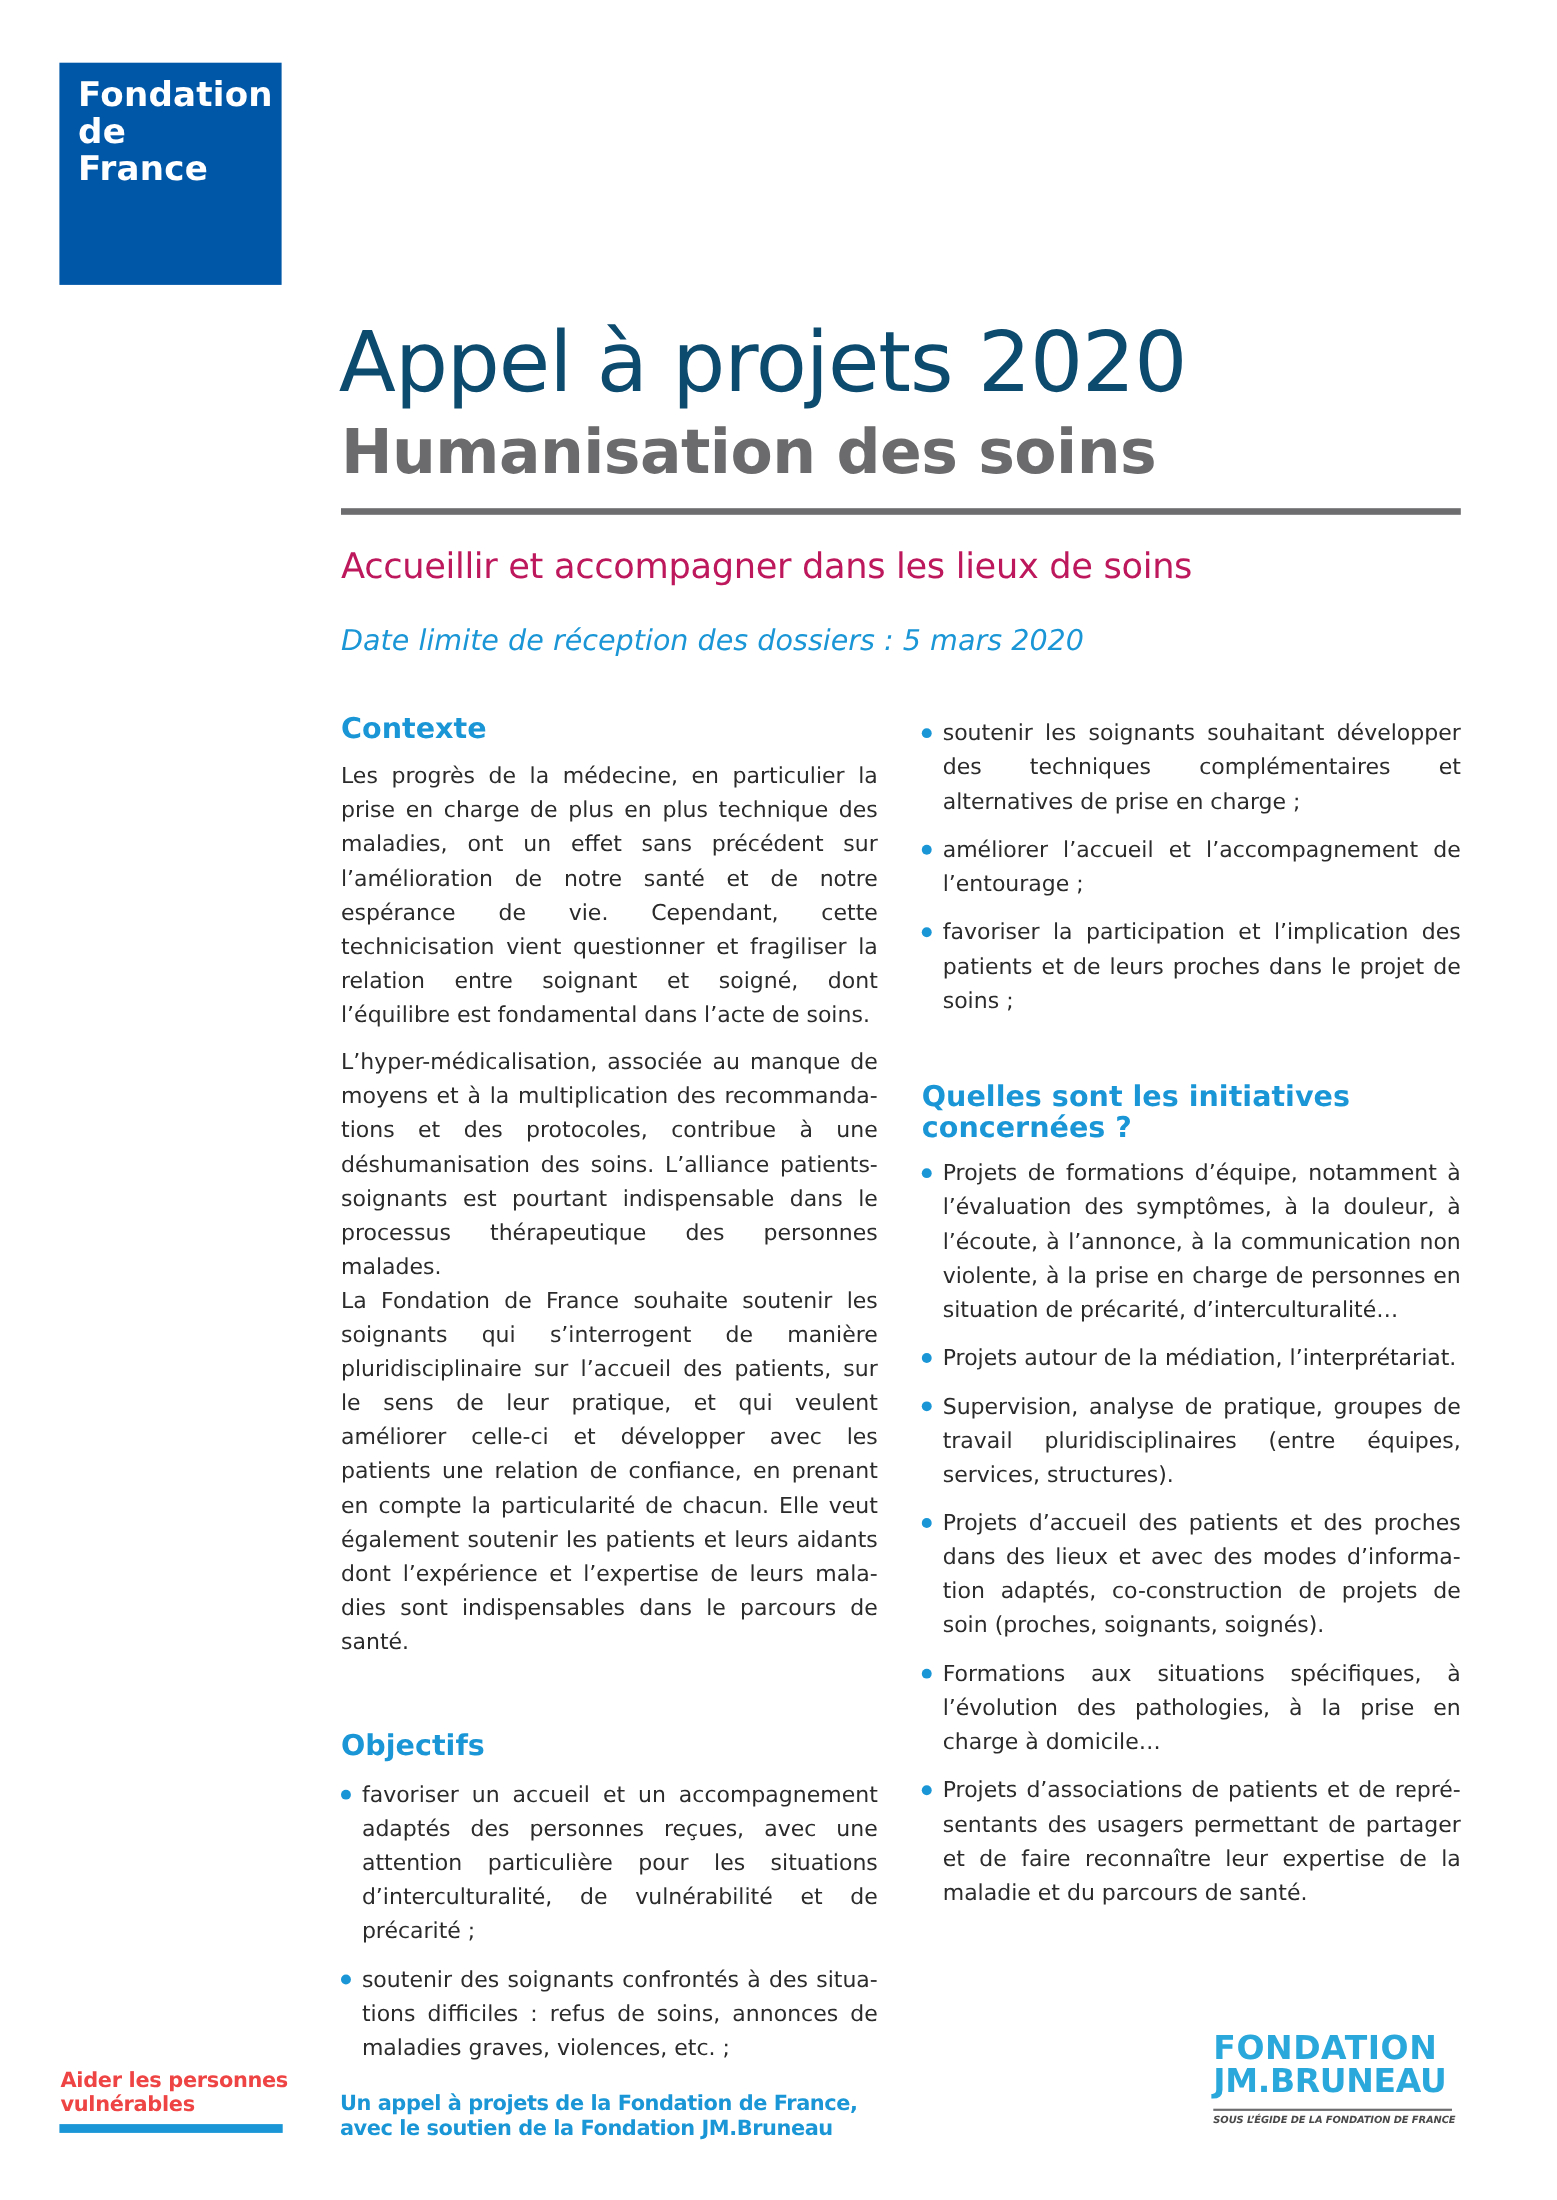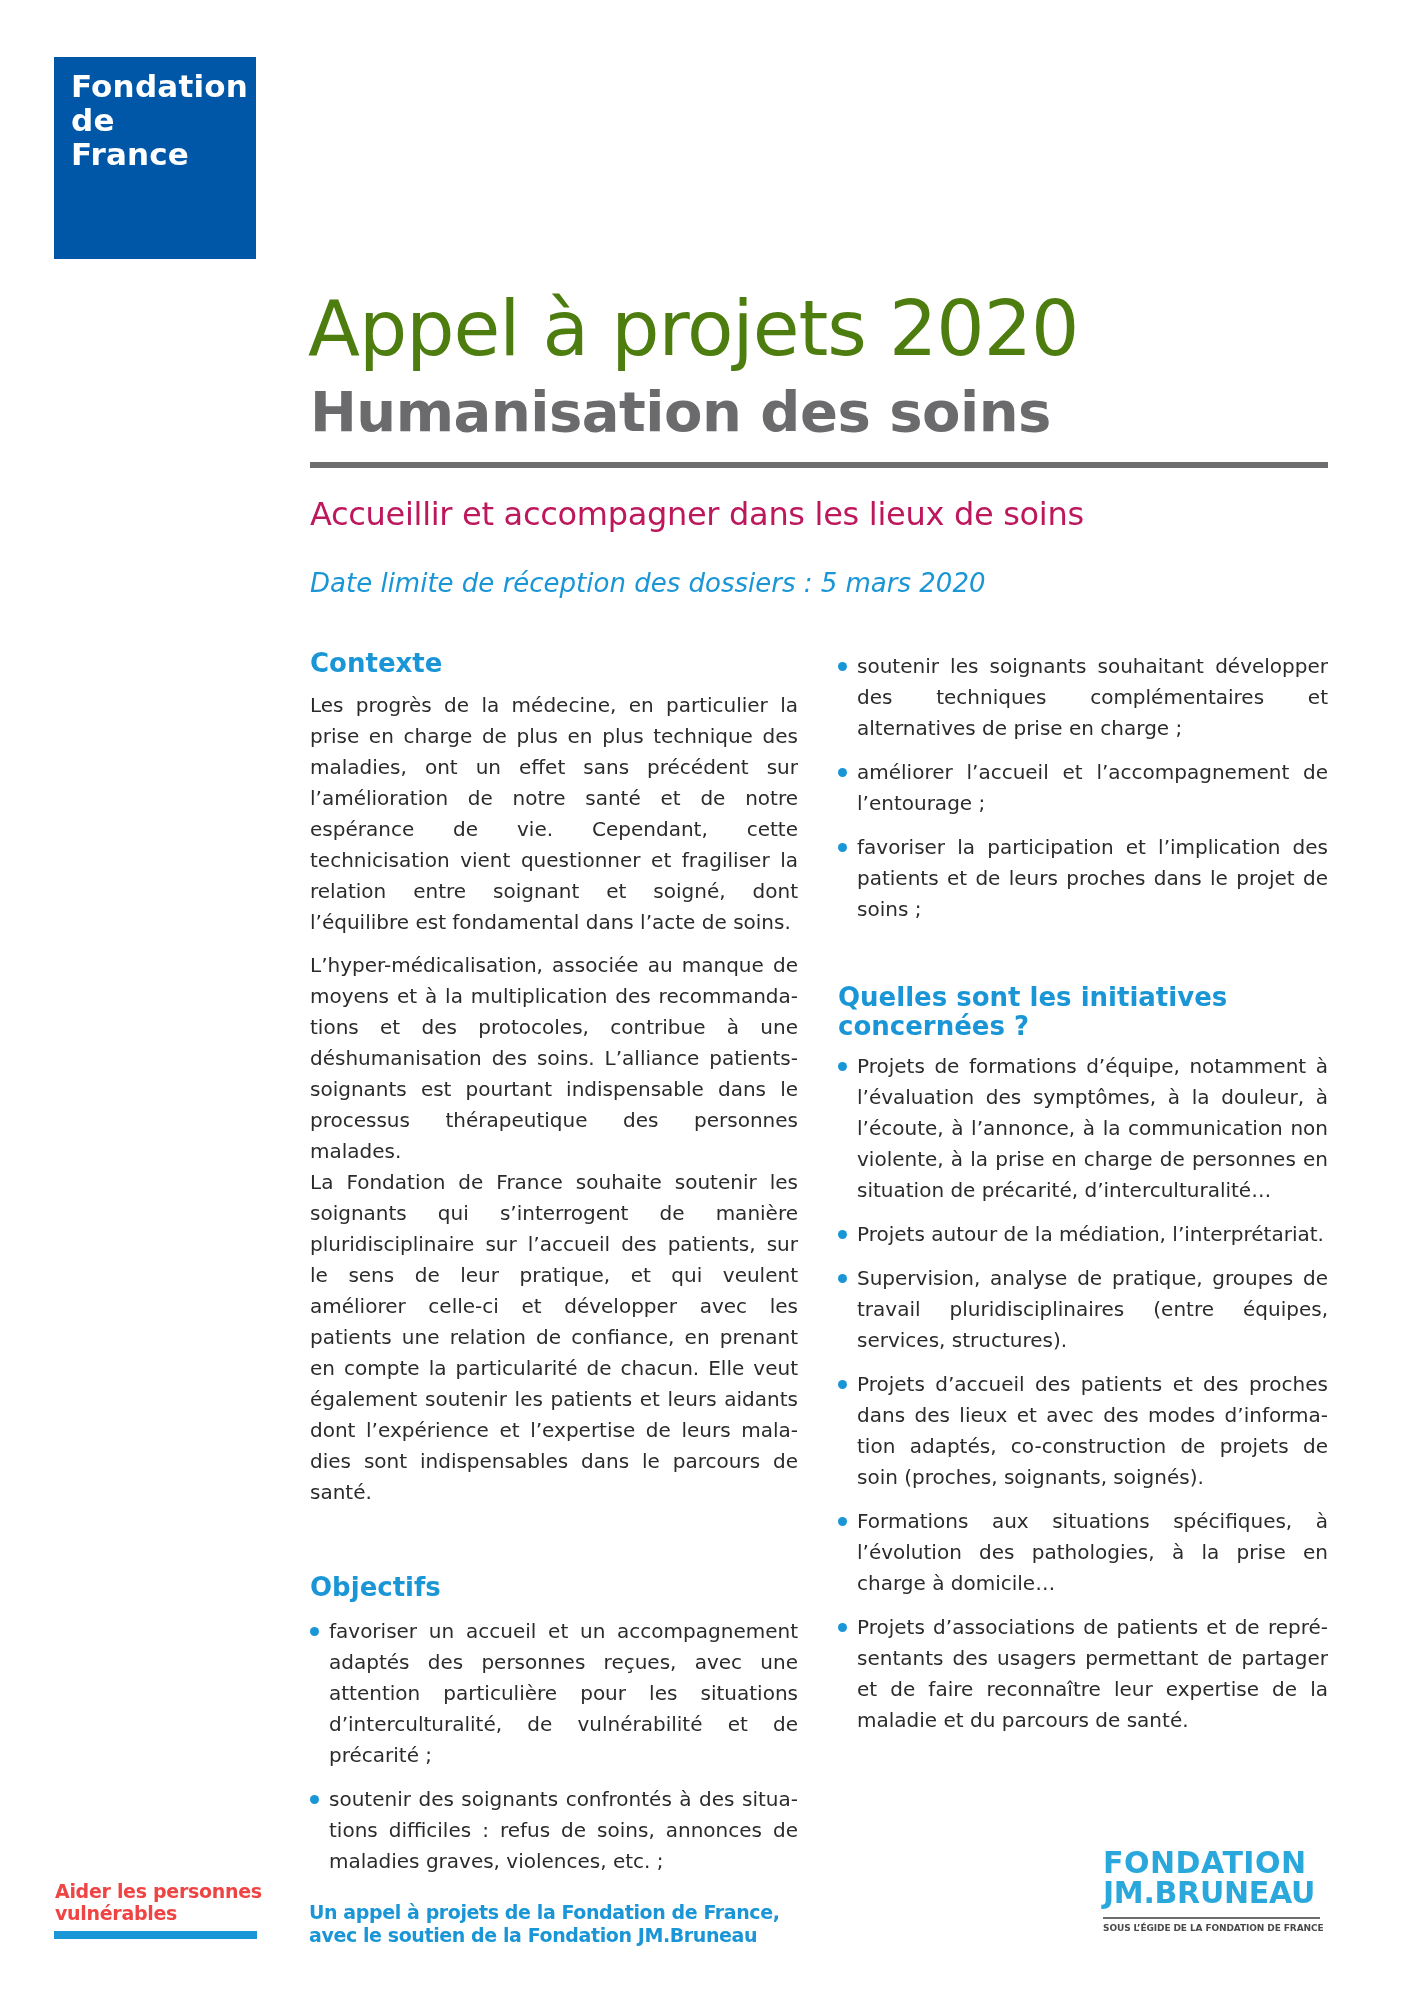--- a/index.html
+++ b/index.html
@@ -3,21 +3,21 @@
 <meta charset="utf-8">
 <style>
   html, body { margin: 0; padding: 0; background: #ffffff; }
   body { width: 1415px; height: 2000px; position: relative; overflow: hidden;
          font-family: "DejaVu Sans", "Liberation Sans", sans-serif; color: #2b2b2b; }
   .abs { position: absolute; }
   .logo-box { left: 54px; top: 57px; width: 202px; height: 202px; background: #0057a8; }
   .logo-text { position: absolute; left: 17px; top: 12px; color: #ffffff; font-weight: bold;
                font-size: 31px; line-height: 34px; letter-spacing: 0.2px; }
   .logo-text span { display: block; }
-  .title-light { left: 308px; top: 284px; font-size: 76px; line-height: 90px; color: #4d7c0f;
+  .title-light { left: 308px; top: 284px; font-size: 76px; line-height: 90px; color: #0c4a6e;
                  font-weight: normal; font-family: "DejaVu Sans", sans-serif; letter-spacing: -1px; white-space: nowrap; }
   .title-bold { left: 310px; top: 380px; font-size: 56px; line-height: 64px; color: #6b6b6d;
                 font-weight: bold; white-space: nowrap; letter-spacing: -0.5px; }
   .title-rule { left: 310px; top: 462px; width: 1018px; height: 6px; background: #6d6d6f; }
   .subtitle { left: 310px; top: 494px; font-size: 32px; line-height: 40px; color: #be185d;
               white-space: nowrap; letter-spacing: -0.3px; }
   .deadline { left: 310px; top: 566px; font-size: 26px; line-height: 34px; color: #1a96d6;
               font-style: italic; white-space: nowrap; }
   .col { position: absolute; font-size: 20px; line-height: 31px; color: #2b2b2b; }
   .col-left { left: 310px; top: 648px; width: 488px; }
@@ -30,21 +30,21 @@
   li .dot { position: absolute; left: 0; top: 11px; width: 9px; height: 9px; border-radius: 50%; background: #1a96d6; }
   .footer-tag { left: 55px; top: 1880px; font-size: 19px; line-height: 22px; font-weight: bold; color: #ef4444; letter-spacing: -0.3px; }
   .footer-tag span { display: block; }
   .footer-bar { left: 54px; top: 1931px; width: 203px; height: 8px; background: #1a96d6; }
   .footer-credit { left: 309px; top: 1901px; font-size: 19px; line-height: 23px; font-weight: bold; color: #1a96d6; letter-spacing: -0.4px; white-space: nowrap; }
   .footer-credit span { display: block; }
   .bruneau { left: 1103px; top: 1848px; width: 218px; }
   .bruneau-l1, .bruneau-l2 { color: #2aa8dc; font-weight: bold; font-size: 30px; line-height: 30px; letter-spacing: 0.5px; white-space: nowrap; }
   .bruneau-l2 { letter-spacing: -0.3px; }
   .bruneau-rule { margin-top: 9px; height: 2px; background: #6d6d6f; width: 217px; }
-  .bruneau-sub { margin-top: 4px; font-size: 9px; line-height: 11px; color: #4a4a4a; font-weight: bold; white-space: nowrap; letter-spacing: -0.1px; }
+  .bruneau-sub { margin-top: 4px; font-size: 9px; line-height: 11px; color: #4a4a4a; font-weight: bold; white-space: nowrap; letter-spacing: -0.1px; font-style: italic; }
 </style>
 </head>
 <body>
 
 <div class="abs logo-box">
   <div class="logo-text">
     <span>Fondation</span>
     <span>de</span>
     <span>France</span>
   </div>

